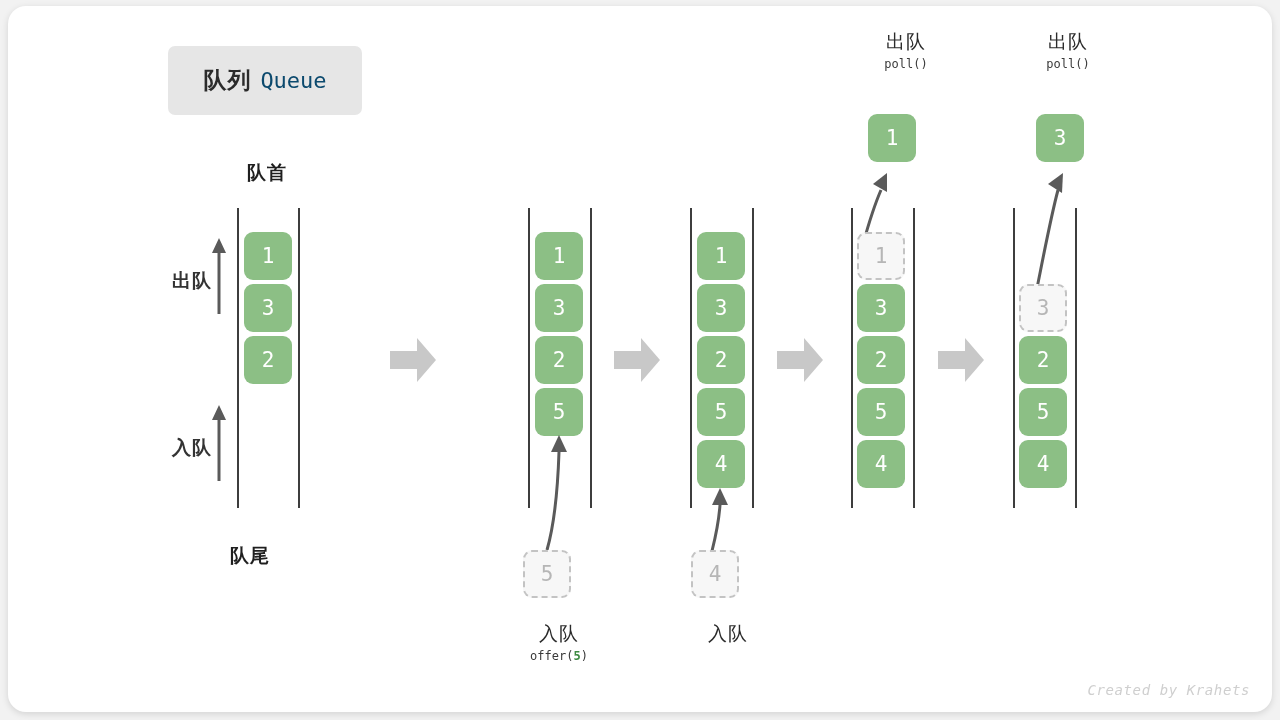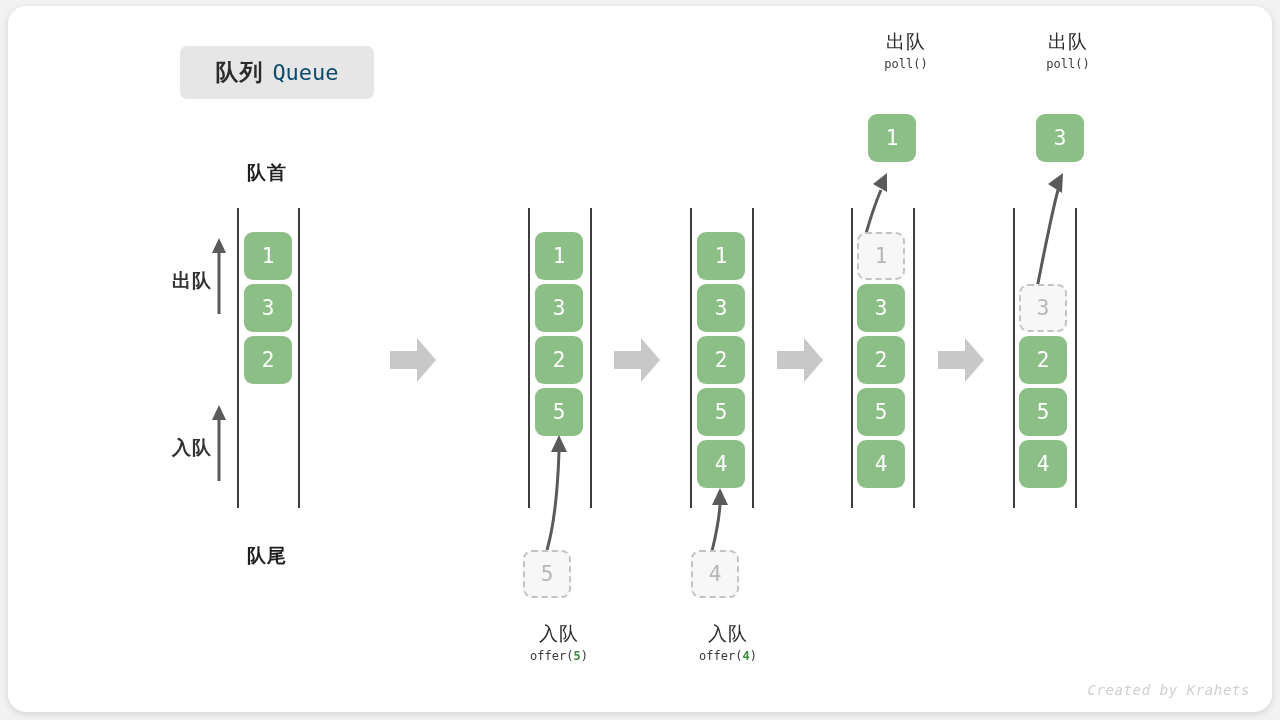--- a/index.html
+++ b/index.html
@@ -29,28 +29,27 @@
     border-radius: 18px;
     box-shadow: 0 2px 7px rgba(0,0,0,0.13);
   }
   .abs { position: absolute; }
 
   
   .title-chip {
     left: 168px;
     top: 46px;
     width: 194px;
-    height: 53px;
+    height: 69px;
     background: #e6e6e6;
     border-radius: 7px;
     display: flex;
     align-items: center;
     justify-content: center;
     gap: 9px;
-    margin-left: 12px;
   }
   .title-cn {
     font-size: 23px;
     font-weight: bold;
     color: #2b2b2b;
     letter-spacing: 1px;
   }
   .title-en {
     font-family: "DejaVu Sans Mono", "Liberation Mono", monospace;
     font-size: 22px;
@@ -146,21 +145,21 @@
 
 <div id="stage">
   <div class="card"></div>
 
   <div class="abs title-chip">
     <span class="title-cn">队列</span>
     <span class="title-en">Queue</span>
   </div>
 
   <div class="abs hdr-label" style="left:207px; top:160px;">队首</div>
-  <div class="abs hdr-label" style="left:207px; top:543px;">队尾</div>
+  <div class="abs hdr-label" style="left:190px; top:543px;">队尾</div>
 
   <div class="abs side-label" style="left:142px; top:268px;">出队</div>
   <div class="abs" style="left:210px; top:236px;">
     <svg width="18" height="78" viewBox="0 0 18 78">
       <line x1="9" y1="78" x2="9" y2="14" stroke="#5a5a5a" stroke-width="3"></line>
       <path d="M9 2 L16 17 L2 17 Z" fill="#5a5a5a"></path>
     </svg>
   </div>
 
   <div class="abs side-label" style="left:142px; top:435px;">入队</div>
@@ -225,21 +224,20 @@
     <svg width="60" height="72" viewBox="0 0 60 72">
       <path d="M22 68 C26 52, 29 36, 30 22" stroke="#5a5a5a" stroke-width="3" fill="none"></path>
       <path d="M30 5 L38 22 L22 22 Z" fill="#5a5a5a"></path>
     </svg>
   </div>
 
   <div class="abs cell ghost" style="left:691px; top:550px;">4</div>
 
   <div class="abs op-caption" style="left:628px; top:620px;">
     <span class="cn">入队</span>
-    <span class="code"><span>offer(</span><span class="arg">4</span><span>)</span></span>
   </div>
 
   <div class="abs step-arrow" style="left:777px; top:338px;">
     <svg width="46" height="44" viewBox="0 0 46 44">
       <path d="M0 13 H27 V0 L46 22 L27 44 V31 H0 Z" fill="#c8c8c8"></path>
     </svg>
   </div>
 
   <div class="abs op-caption" style="left:806px; top:28px;">
     <span class="cn">出队</span>

